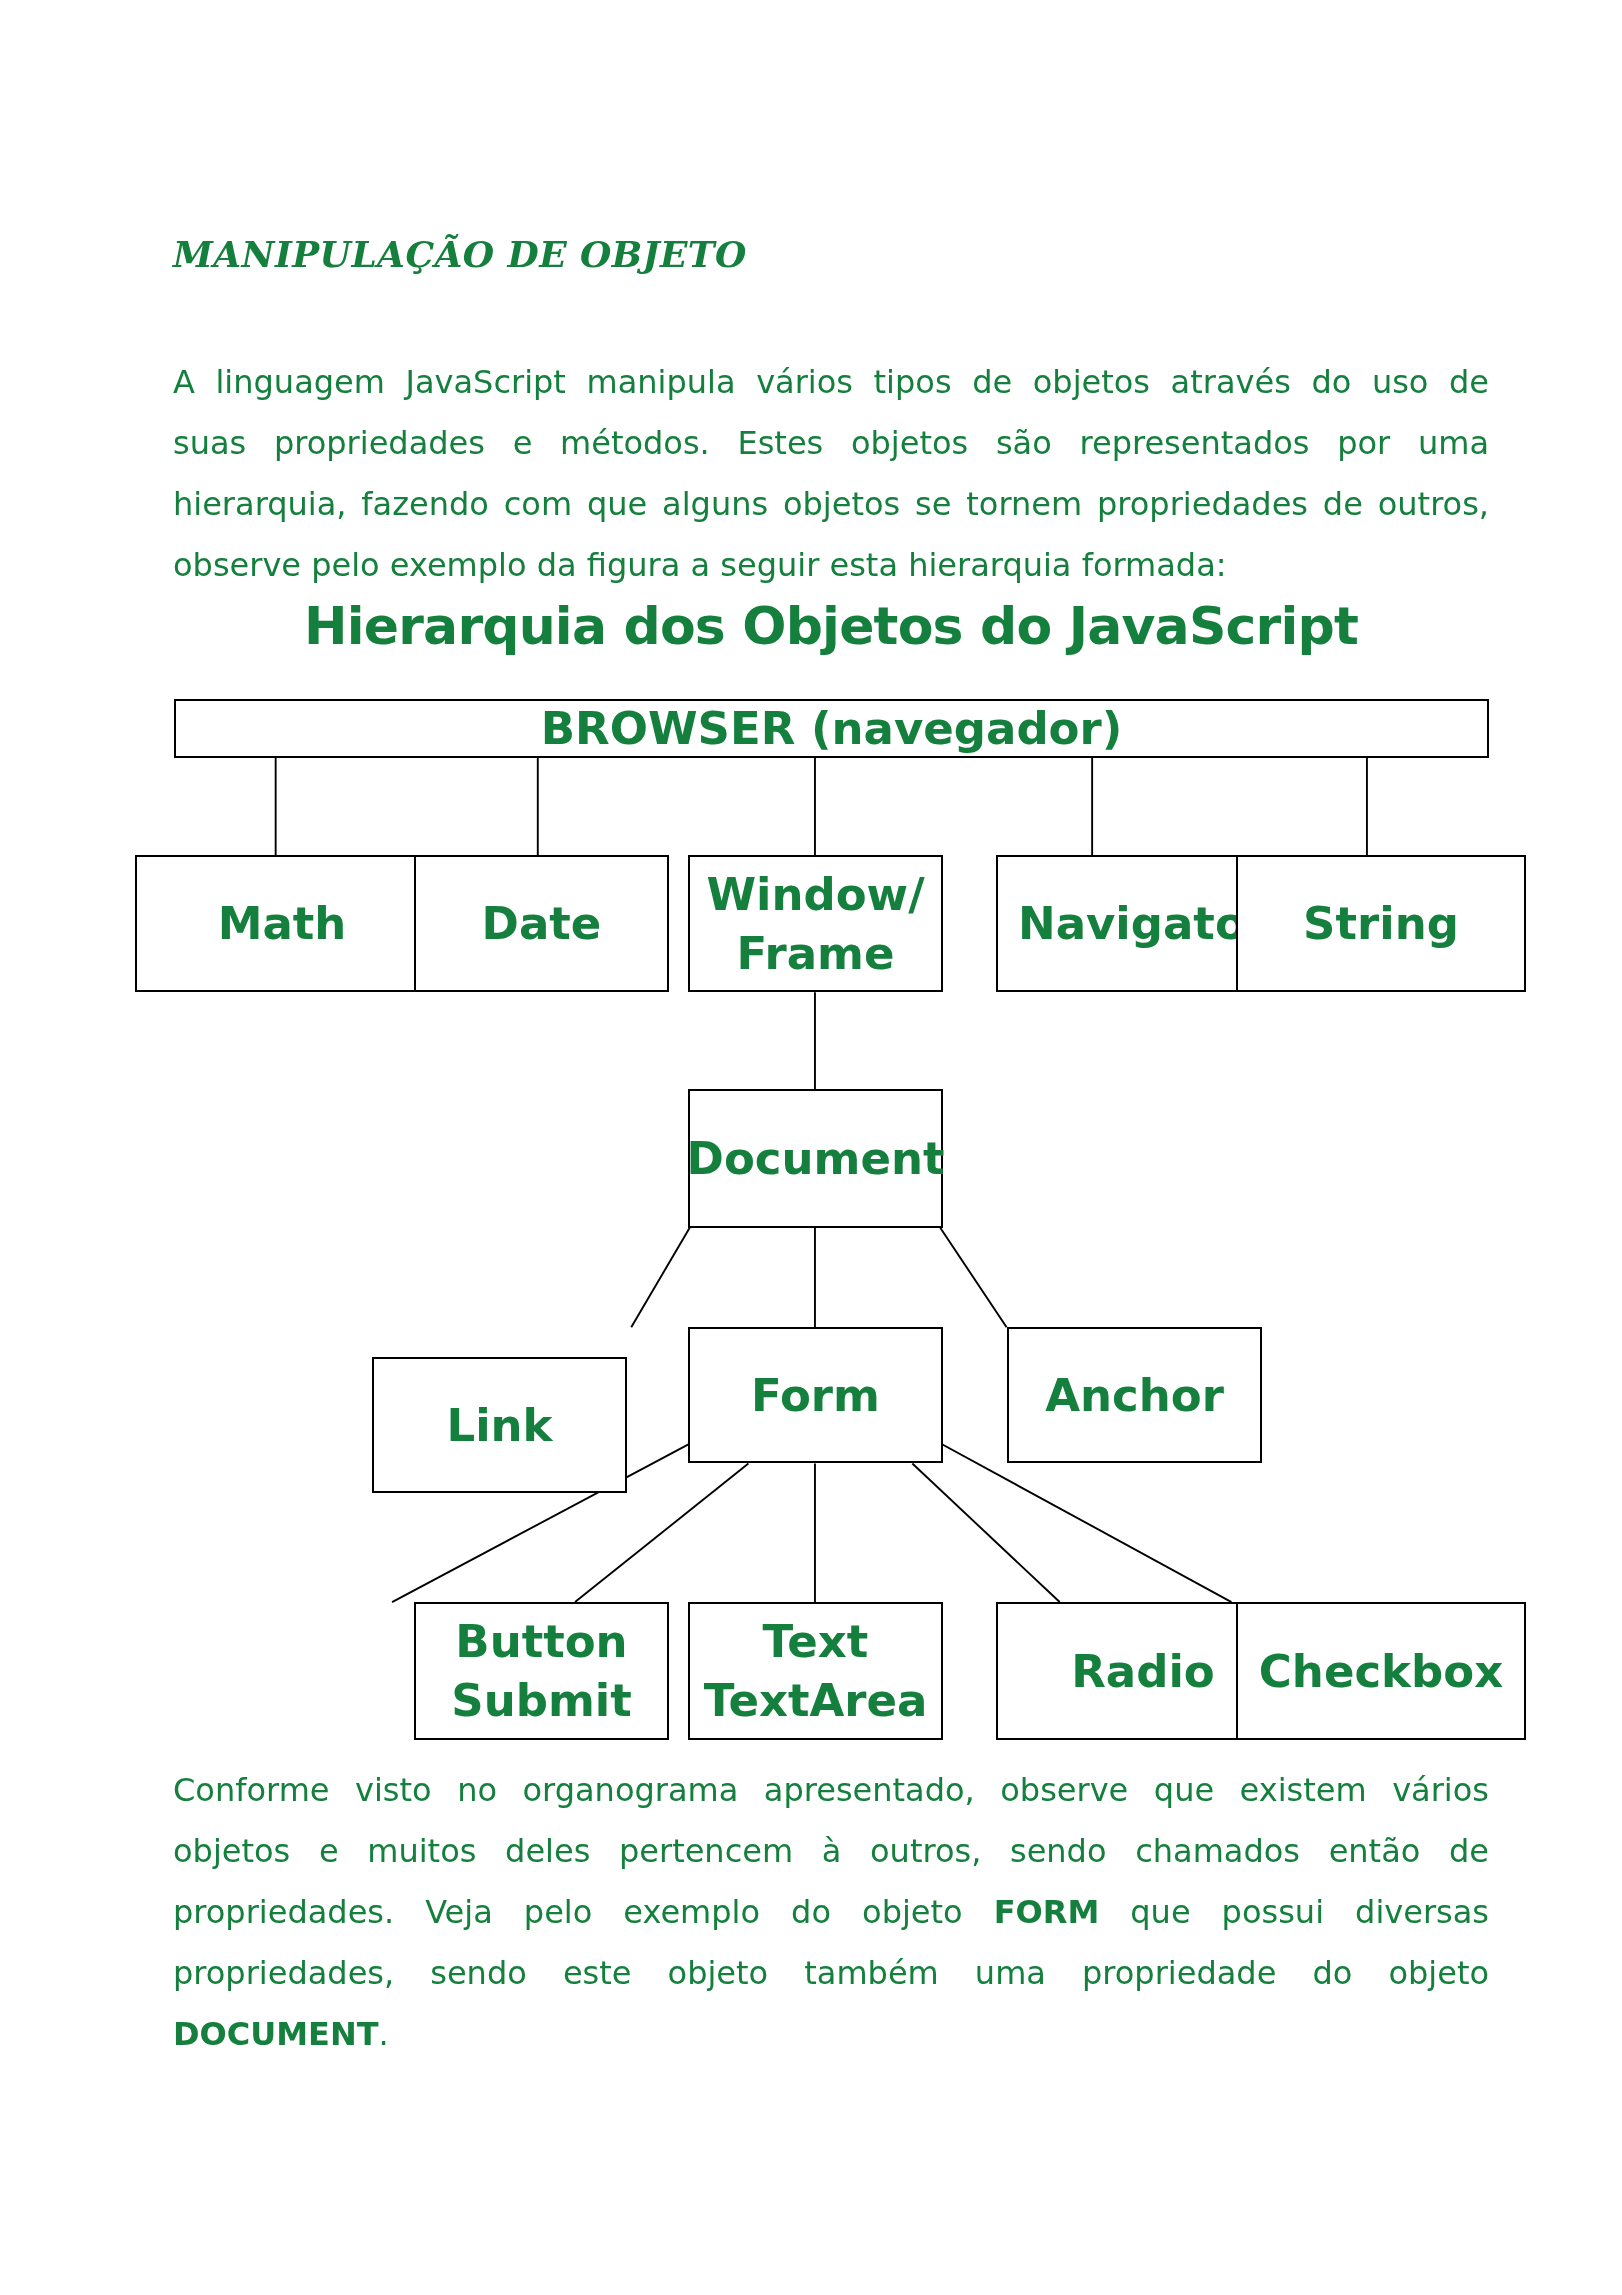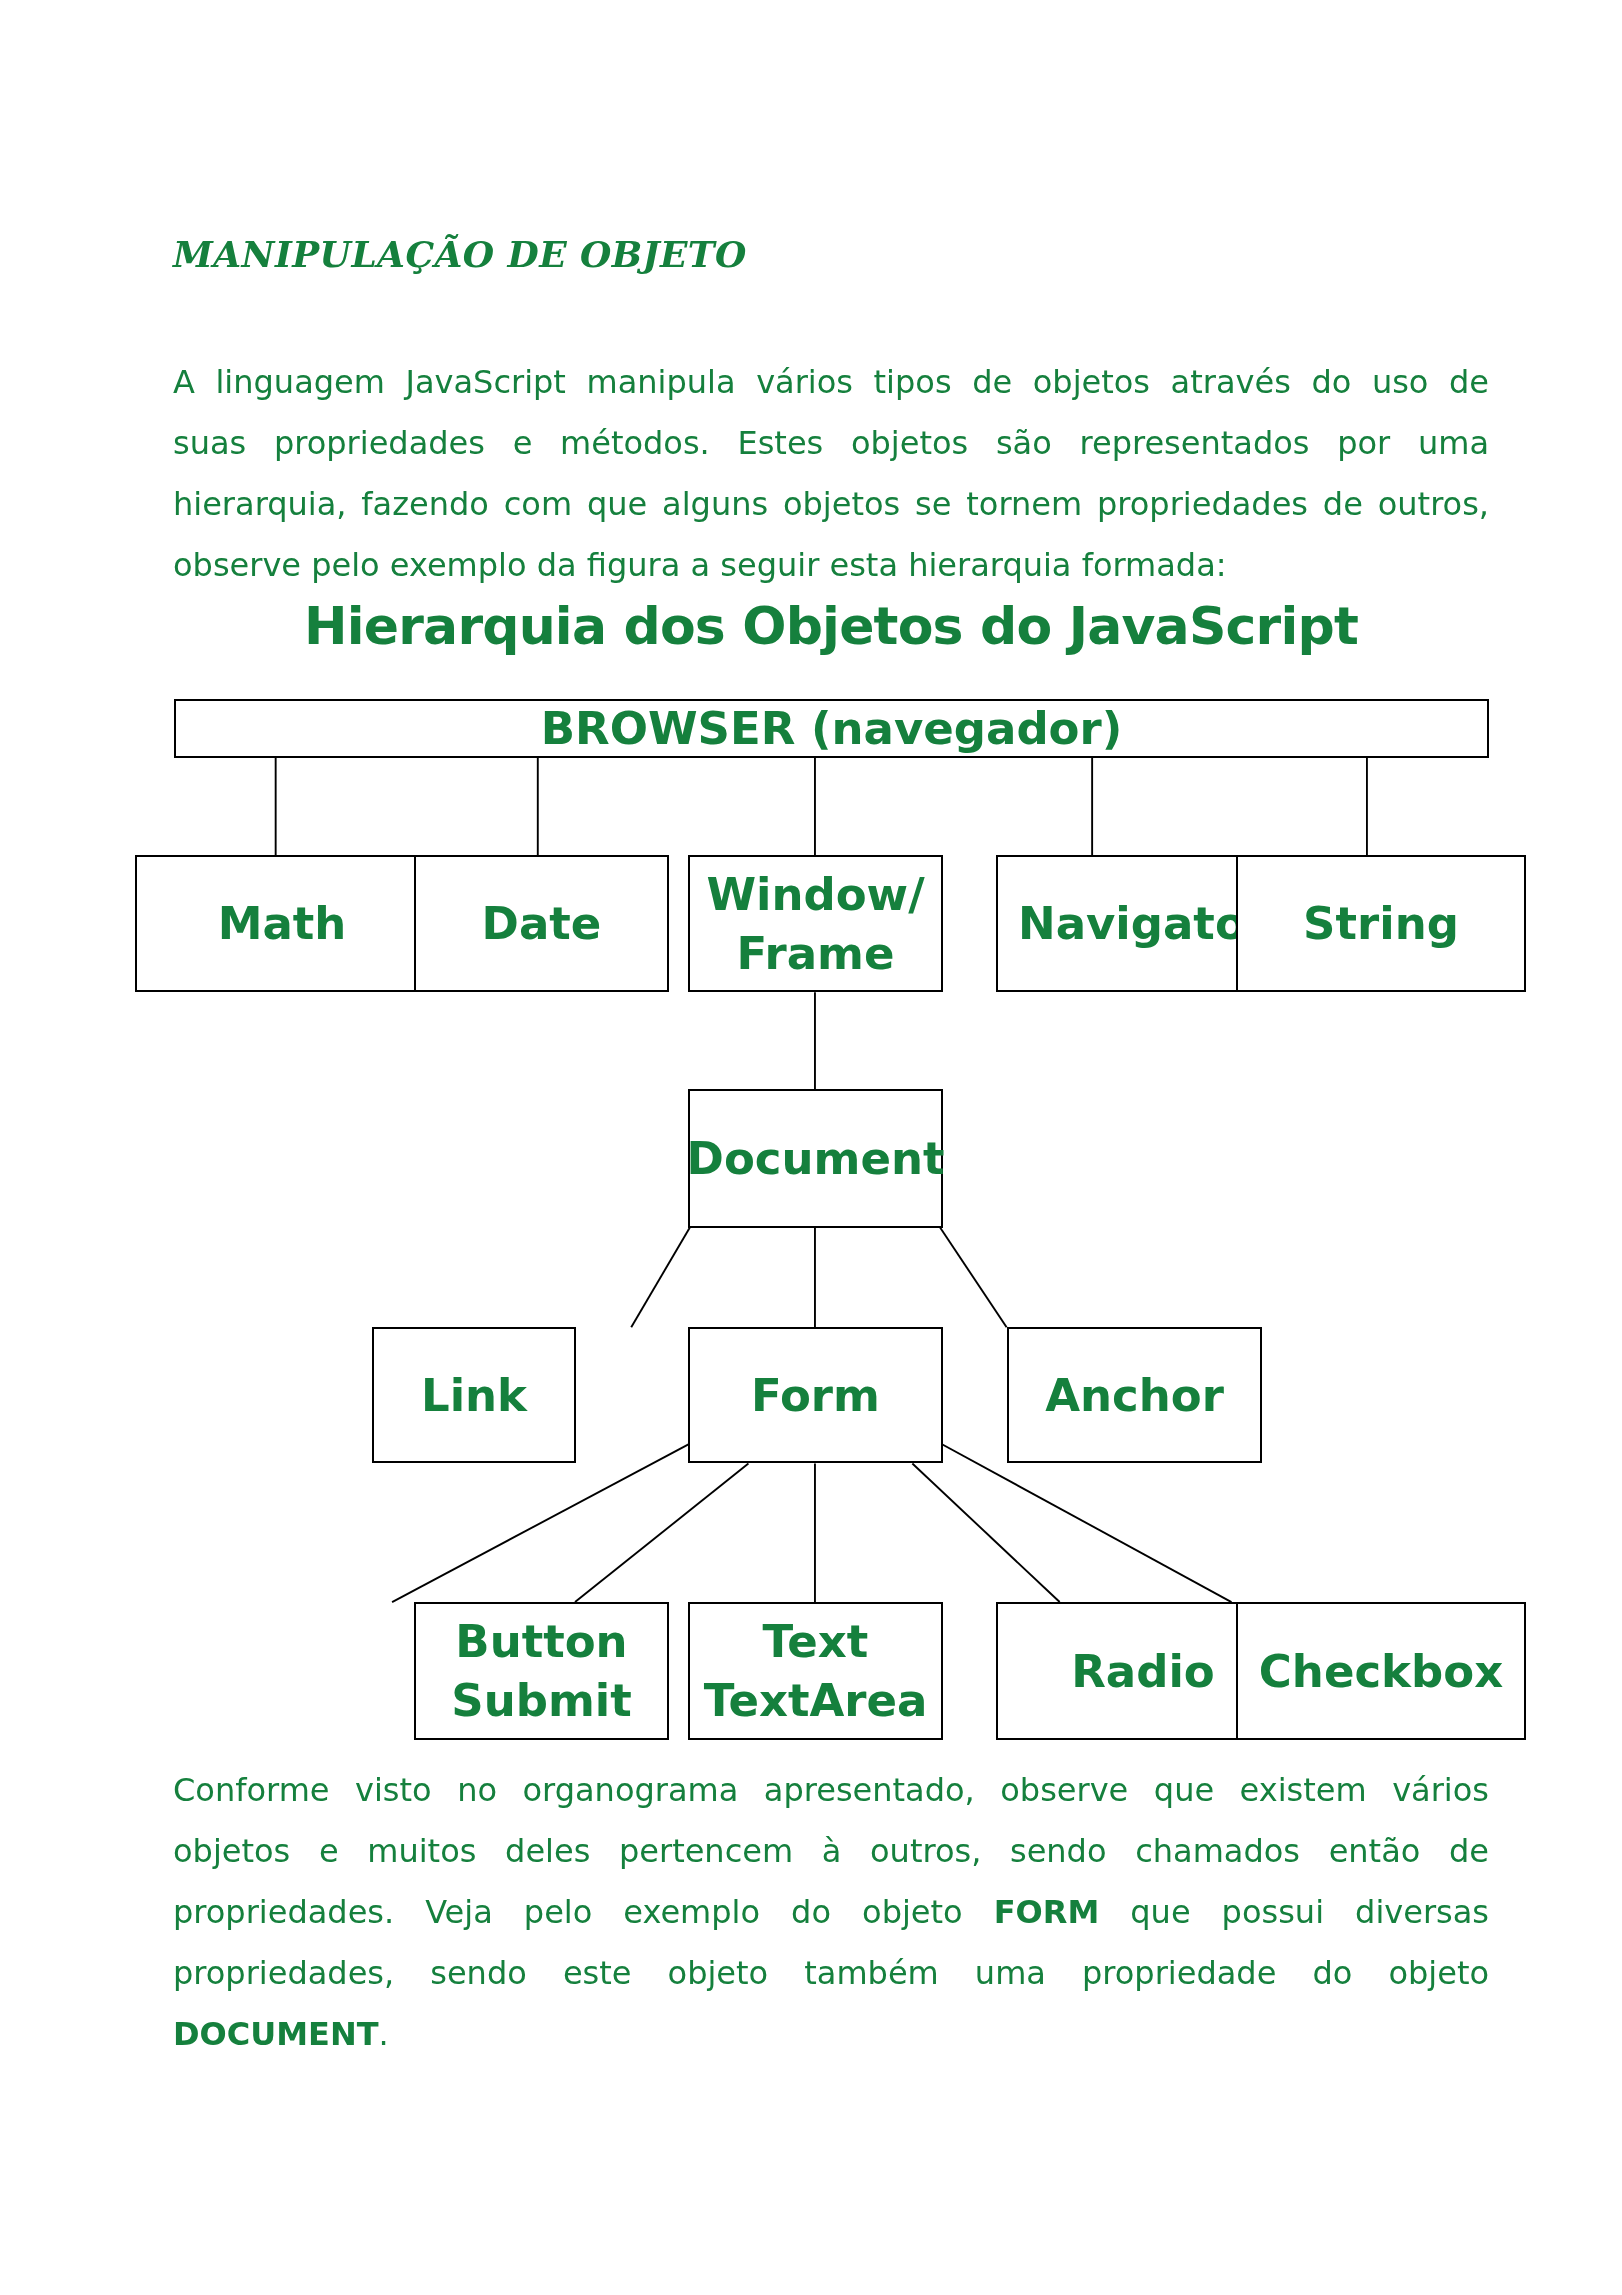--- a/index.html
+++ b/index.html
@@ -72,21 +72,21 @@
   }
   .box-root { left: 174px; top: 699px; width: 1315px; height: 59px; }
   .r2 { top: 855px; height: 137px; }
   .r4 { top: 1602px; height: 138px; }
   .c1 { left: 135px;  width: 294px; }
   .c2 { left: 414px;  width: 255px; }
   .c3 { left: 688px;  width: 255px; }
   .c4 { left: 996px; width: 294px; }
   .c5 { left: 1236px; width: 290px; }
   .box-document { left: 688px; top: 1089px; width: 255px; height: 139px; }
-  .box-link   { left: 372px;  top: 1327px; width: 204px; height: 136px; }
+  .box-link   { left: 372px;  top: 1357px; width: 255px; height: 136px; }
   .box-form   { left: 688px;  top: 1327px; width: 255px; height: 136px; }
   .box-anchor { left: 1007px; top: 1327px; width: 255px; height: 136px; }
 </style>
 </head>
 <body>
 
 <div class="page">
 
   <div class="doc-title">MANIPULAÇÃO DE OBJETO</div>
 

